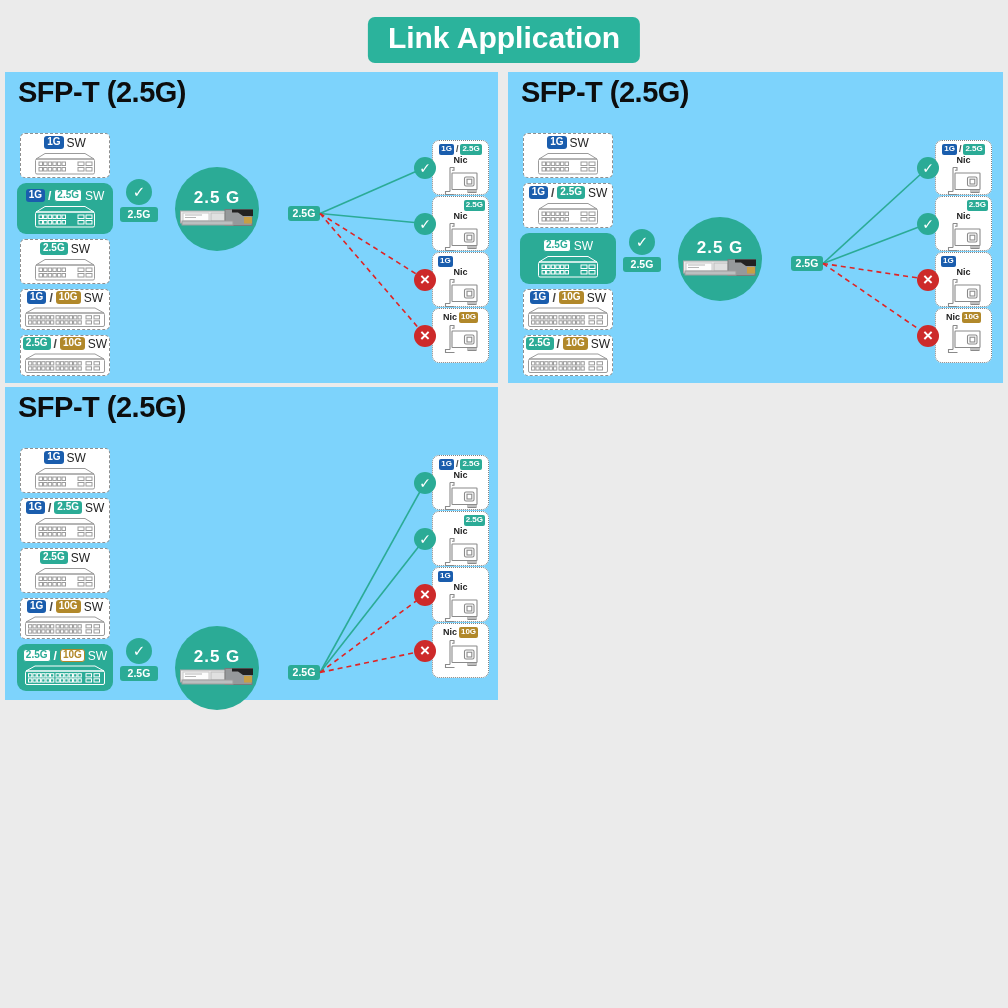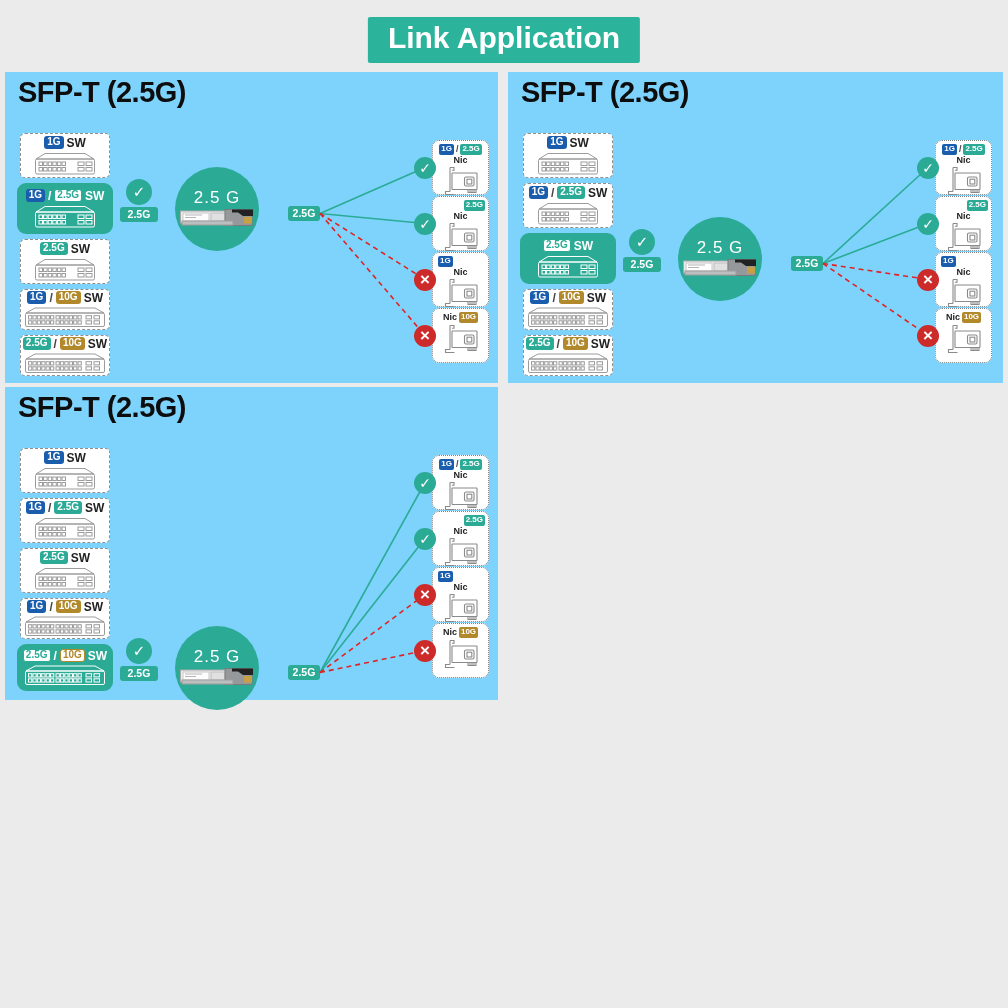--- a/index.html
+++ b/index.html
@@ -1,52 +1,52 @@
 <!DOCTYPE html>
 <html><head>
 <meta charset="utf-8">
 <style>
   html,body{margin:0;padding:0;background:#ebebeb;}
   body{font-family:"Liberation Sans","DejaVu Sans",sans-serif;}
   .stage{position:relative;width:1008px;height:1008px;background:#ebebeb;overflow:hidden;}
   .banner{position:absolute;left:50%;top:17px;transform:translateX(-50%);
     background:#2bb39c;color:#fff;font-weight:700;font-size:30px;
-    padding:4px 20px 8px;border-radius:2px;white-space:nowrap;}
+    padding:4px 20px 8px;border-radius:7px;white-space:nowrap;}
   .panel{position:absolute;background:#7dd3fc;}
   .ptitle{position:absolute;left:13px;top:4px;margin:0;font-size:29px;font-weight:700;
     color:#0d0d0d;letter-spacing:-0.5px;}
   
   .sw-col{position:absolute;display:flex;flex-direction:column;gap:5px;}
   .sw-box{border:1px dashed #8f8f8f;border-radius:5px;background:#fff;box-sizing:border-box;
     display:flex;flex-direction:column;align-items:center;justify-content:center;gap:2px;}
   .sw-box.selected{border:none;background:#2bab96;border-radius:9px;margin:0 -3px;}
   .sw-head{display:flex;align-items:center;gap:3px;font-size:12px;font-weight:700;color:#222;line-height:1;}
   .sw-box.selected .sw-head{color:#fff;}
-  .sw-sfx{font-size:12px;font-weight:700;}
+  .sw-sfx{font-size:12px;font-weight:400;}
   .sw-icon{margin-top:1px;line-height:0;}
   
   .badge{display:inline-block;padding:1.5px 3px;border-radius:3px;font-size:10px;font-weight:700;
     color:#fff;line-height:1.05;white-space:nowrap;}
   .badge.blue{background:#1a5dad;}
   .badge.teal{background:#2bab96;}
   .badge.gold{background:#b1882a;}
   .badge.outline.teal{background:#fff;color:#2bab96;border:1px solid #2bab96;padding:0.5px 2px;}
   .badge.outline.gold{background:#fff;color:#b1882a;border:1px solid #b1882a;padding:0.5px 2px;}
   .badge-sm{font-size:8px;padding:1px 2px;border-radius:2px;}
   .slash{font-weight:700;color:#444;font-size:12px;line-height:1;}
   .sw-box.selected .slash{color:#fff;}
   .slash-sm{font-size:9px;}
   
   .conn-check{position:absolute;width:26px;height:26px;border-radius:50%;background:#2bab96;
     color:#fff;display:flex;align-items:center;justify-content:center;font-size:15px;font-weight:700;}
   .conn-badge{position:absolute;background:#2bab96;color:#fff;font-size:10.5px;font-weight:700;
     text-align:center;border-radius:3px;height:15px;line-height:15px;}
   .bigcircle{position:absolute;width:84px;height:84px;border-radius:50%;background:#2bab96;
     display:flex;flex-direction:column;align-items:center;justify-content:center;gap:1px;}
-  .bc-lbl{color:#fff;font-size:17px;font-weight:400;letter-spacing:1px;line-height:1;}
+  .bc-lbl{color:#fff;font-size:17px;font-weight:700;letter-spacing:1px;line-height:1;}
   .sfp{line-height:0;}
   
   .nic-col{position:absolute;display:flex;flex-direction:column;gap:1px;}
   .nic-box{height:55px;border:1px dotted #828282;border-radius:7px;background:#fff;
     box-sizing:border-box;padding-top:2px;}
   .nic-head{display:flex;align-items:center;justify-content:center;gap:2px;min-height:11px;margin-top:1px;}
   .nic-head.badge-right{justify-content:flex-end;padding-right:3px;}
   .nic-head.badge-left{justify-content:flex-start;padding-left:5px;}
   .nic-name{font-size:9px;font-weight:700;color:#222;text-align:center;line-height:1;}
   div.nic-name{margin-top:1px;}

